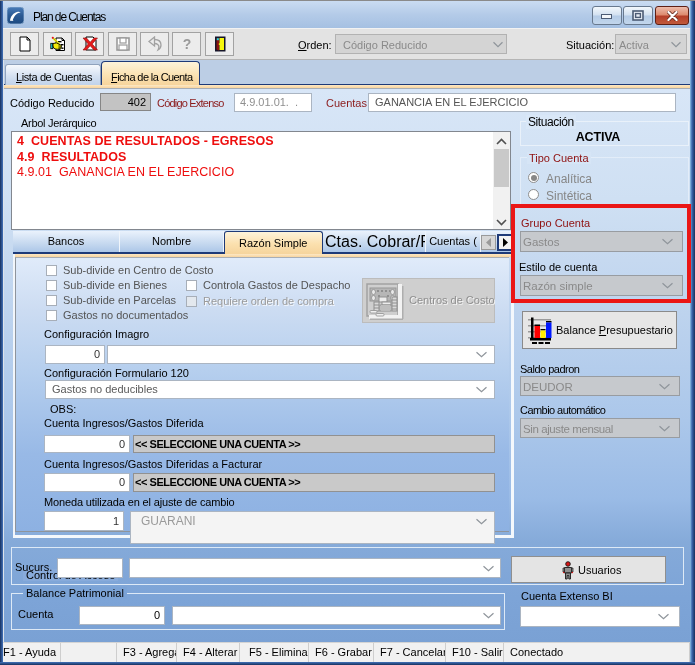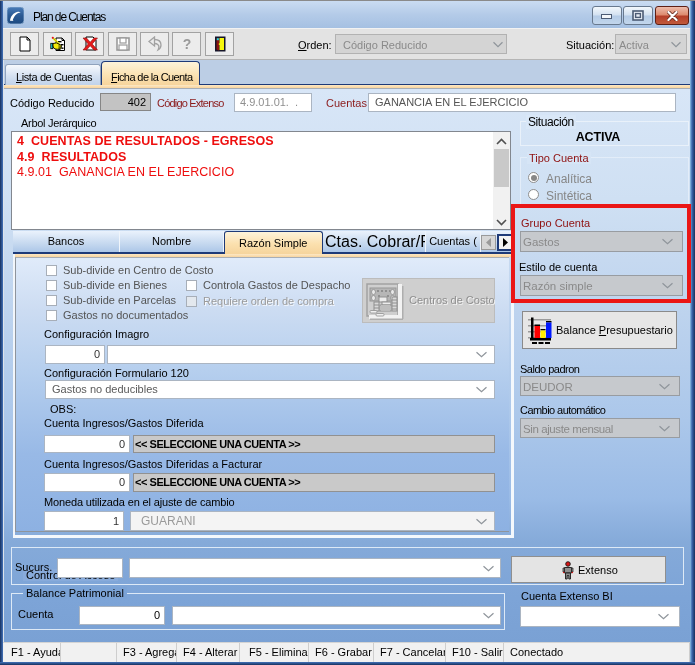--- a/index.html
+++ b/index.html
@@ -313,21 +313,21 @@
 <div class="lbl" style="left:44px;top:417px;">Cuenta Ingresos/Gastos Diferida</div>
 <div class="abs field" style="left:44px;top:435px;width:86px;height:18px;text-align:right;line-height:16px;padding-right:4px;color:#333;">0</div>
 <div class="abs" style="left:133px;top:435px;width:362px;height:18px;background:#c9c9c9;border:1px solid #919191;font-size:11px;font-weight:bold;line-height:16px;padding-left:1px;letter-spacing:-0.45px;">&lt;&lt; SELECCIONE UNA CUENTA &gt;&gt;</div>
 
 <div class="lbl" style="left:44px;top:458px;">Cuenta Ingresos/Gastos Diferidas a Facturar</div>
 <div class="abs field" style="left:44px;top:473px;width:86px;height:19px;text-align:right;line-height:17px;padding-right:4px;color:#333;">0</div>
 <div class="abs" style="left:133px;top:473px;width:362px;height:19px;background:#c9c9c9;border:1px solid #919191;font-size:11px;font-weight:bold;line-height:17px;padding-left:1px;letter-spacing:-0.45px;">&lt;&lt; SELECCIONE UNA CUENTA &gt;&gt;</div>
 
 <div class="lbl" style="left:44px;top:496px;letter-spacing:-0.15px;">Moneda utilizada en el ajuste de cambio</div>
 <div class="abs field" style="left:44px;top:511px;width:80px;height:20px;text-align:right;line-height:18px;padding-right:4px;color:#333;">1</div>
-<div class="abs" style="left:130px;top:511px;width:365px;height:20px;background:#f4f4f4;border:1px solid #abb5c2;font-size:12px;line-height:18px;padding-left:10px;color:#9a9a9a;">GUARANI</div>
+<div class="abs" style="left:130px;top:511px;width:365px;height:33px;background:#f4f4f4;border:1px solid #abb5c2;font-size:12px;line-height:18px;padding-left:10px;color:#9a9a9a;">GUARANI</div>
 <svg class="abs" style="left:475px;top:518px;" width="13" height="8" viewBox="0 0 13 8">
     <path d="M1.5 1.2 L6.5 5.8 L11.5 1.2" fill="none" stroke="#8f959b" stroke-width="1.2"></path>
   </svg>
 
 <div class="abs" style="left:11px;top:547px;width:673px;height:38px;border:1px solid #dde9f6;"></div>
 <div class="lbl" style="left:23px;top:569px;background:#88abdb;padding:0 3px;">Control de Acceso</div>
 <div class="lbl" style="left:15px;top:561px;">Sucurs.</div>
 <div class="abs field" style="left:57px;top:558px;width:66px;height:20px;"></div>
 <div class="abs field" style="left:129px;top:558px;width:372px;height:20px;"></div>
 <svg class="abs" style="left:482px;top:565px;" width="13" height="8" viewBox="0 0 13 8">
@@ -336,38 +336,38 @@
 <div class="abs" style="left:511px;top:556px;width:155px;height:27px;background:#e4e4e4;border:1px solid #8f8f8f;"></div>
 <svg class="abs" style="left:562px;top:561px;" width="12" height="19" viewBox="0 0 12 19">
 <circle cx="6" cy="3" r="2.3" fill="#d81414" stroke="#1a1a1a" stroke-width="0.9"></circle>
 <path d="M2.5 6.5 L9.5 6.5 L9.5 12 L2.5 12 Z" fill="#8f8f8f" stroke="#1a1a1a" stroke-width="0.9"></path>
 <path d="M1 7 L2.5 7 L2.5 11 L1 11 Z" fill="#8f8f8f" stroke="#1a1a1a" stroke-width="0.7"></path>
 <path d="M9.5 7 L11 7 L11 11 L9.5 11 Z" fill="#8f8f8f" stroke="#1a1a1a" stroke-width="0.7"></path>
 <circle cx="1.7" cy="11.5" r="0.8" fill="#d81414"></circle>
 <circle cx="10.3" cy="11.5" r="0.8" fill="#d81414"></circle>
 <path d="M3.5 12 L8.5 12 L8.5 18 L6.8 18 L6.8 14.5 L5.2 14.5 L5.2 18 L3.5 18 Z" fill="#8f8f8f" stroke="#1a1a1a" stroke-width="0.9"></path>
 </svg>
-<div class="lbl" style="left:578px;top:564px;">Extenso</div>
+<div class="lbl" style="left:578px;top:564px;">Usuarios</div>
 
 <div class="abs" style="left:11px;top:593px;width:494px;height:37px;border:1px solid #dde9f6;"></div>
 <div class="lbl" style="left:23px;top:587px;background:#7ba3d6;padding:0 3px;">Balance Patrimonial</div>
 <div class="lbl" style="left:18px;top:608px;">Cuenta</div>
 <div class="abs field" style="left:79px;top:606px;width:86px;height:19px;text-align:right;line-height:17px;padding-right:4px;">0</div>
 <div class="abs field" style="left:172px;top:606px;width:329px;height:19px;"></div>
 <svg class="abs" style="left:482px;top:612px;" width="13" height="8" viewBox="0 0 13 8">
     <path d="M1.5 1.2 L6.5 5.8 L11.5 1.2" fill="none" stroke="#8f959b" stroke-width="1.2"></path>
   </svg>
 <div class="lbl" style="left:521px;top:590px;">Cuenta Extenso BI</div>
 <div class="abs field" style="left:520px;top:606px;width:160px;height:21px;"></div>
 <svg class="abs" style="left:657px;top:613px;" width="13" height="8" viewBox="0 0 13 8">
     <path d="M1.5 1.2 L6.5 5.8 L11.5 1.2" fill="none" stroke="#8f959b" stroke-width="1.2"></path>
   </svg>
 
 <div class="abs" id="status" style="left:3px;top:642px;width:687px;height:20px;background:#f1f1f1;border-top:1px solid #d4d4d4;">
-    <div class="abs" style="left: 0px; top: 0px; width: 58px; height: 19px; border-right: 1px solid rgb(206, 206, 206); font-size: 11px; line-height: 19px; padding-left: 8px; overflow: hidden; white-space: nowrap; color: rgb(0, 0, 0);">F1 - Ayuda</div>
+    <div class="abs" style="left: 0px; top: 0px; width: 58px; height: 19px; border-right: 1px solid rgb(206, 206, 206); font-size: 11px; line-height: 19px; overflow: hidden; white-space: nowrap; color: rgb(0, 0, 0);">F1 - Ayuda</div>
     <div class="abs" style="left: 58px; top: 0px; width: 56px; height: 19px; border-right: 1px solid rgb(206, 206, 206); font-size: 11px; line-height: 19px; padding-left: 6px; overflow: hidden; white-space: nowrap; color: rgb(0, 0, 0);"></div>
     <div class="abs" style="left: 114px; top: 0px; width: 60px; height: 19px; border-right: 1px solid rgb(206, 206, 206); font-size: 11px; line-height: 19px; padding-left: 6px; overflow: hidden; white-space: nowrap; color: rgb(0, 0, 0);">F3 - Agregar</div>
     <div class="abs" style="left: 174px; top: 0px; width: 63px; height: 19px; border-right: 1px solid rgb(206, 206, 206); font-size: 11px; line-height: 19px; padding-left: 6px; overflow: hidden; white-space: nowrap; color: rgb(0, 0, 0);">F4 - Alterar</div>
     <div class="abs" style="left: 237px; top: 0px; width: 69px; height: 19px; border-right: 1px solid rgb(206, 206, 206); font-size: 11px; line-height: 19px; padding-left: 9px; overflow: hidden; white-space: nowrap; color: rgb(0, 0, 0);">F5 - Eliminar</div>
     <div class="abs" style="left: 306px; top: 0px; width: 65px; height: 19px; border-right: 1px solid rgb(206, 206, 206); font-size: 11px; line-height: 19px; padding-left: 6px; overflow: hidden; white-space: nowrap; color: rgb(0, 0, 0);">F6 - Grabar</div>
     <div class="abs" style="left: 371px; top: 0px; width: 72px; height: 19px; border-right: 1px solid rgb(206, 206, 206); font-size: 11px; line-height: 19px; padding-left: 6px; overflow: hidden; white-space: nowrap; color: rgb(0, 0, 0);">F7 - Cancelar</div>
     <div class="abs" style="left: 443px; top: 0px; width: 58px; height: 19px; border-right: 1px solid rgb(206, 206, 206); font-size: 11px; line-height: 19px; padding-left: 6px; overflow: hidden; white-space: nowrap; color: rgb(0, 0, 0);">F10 - Salir</div>
     <div class="abs" style="left: 501px; top: 0px; width: 186px; height: 19px; border-right: 1px solid rgb(206, 206, 206); font-size: 11px; line-height: 19px; padding-left: 6px; overflow: hidden; white-space: nowrap; color: rgb(0, 0, 0);">Conectado</div>
   </div>
 

